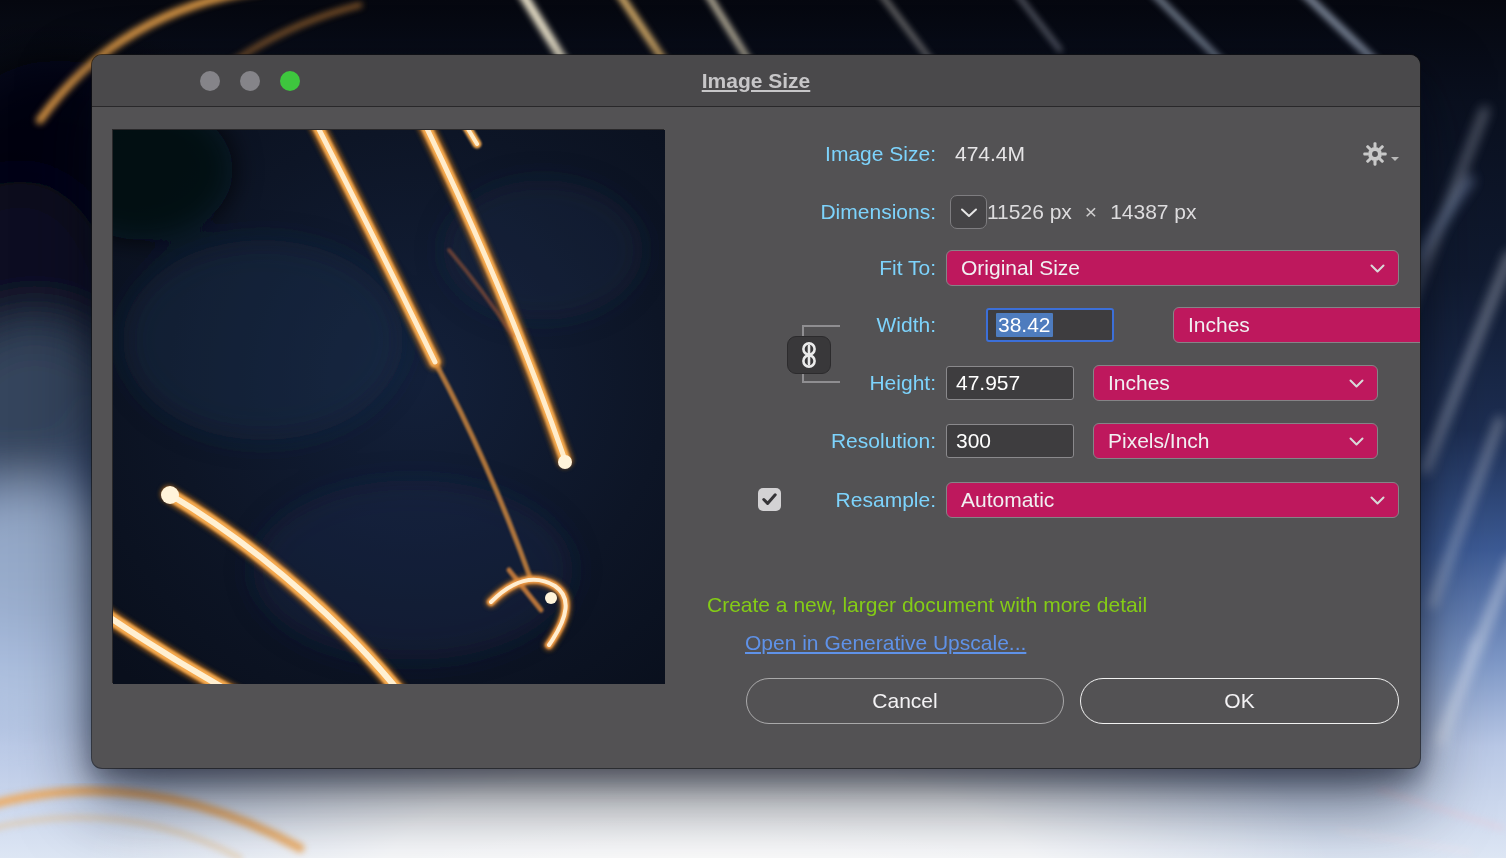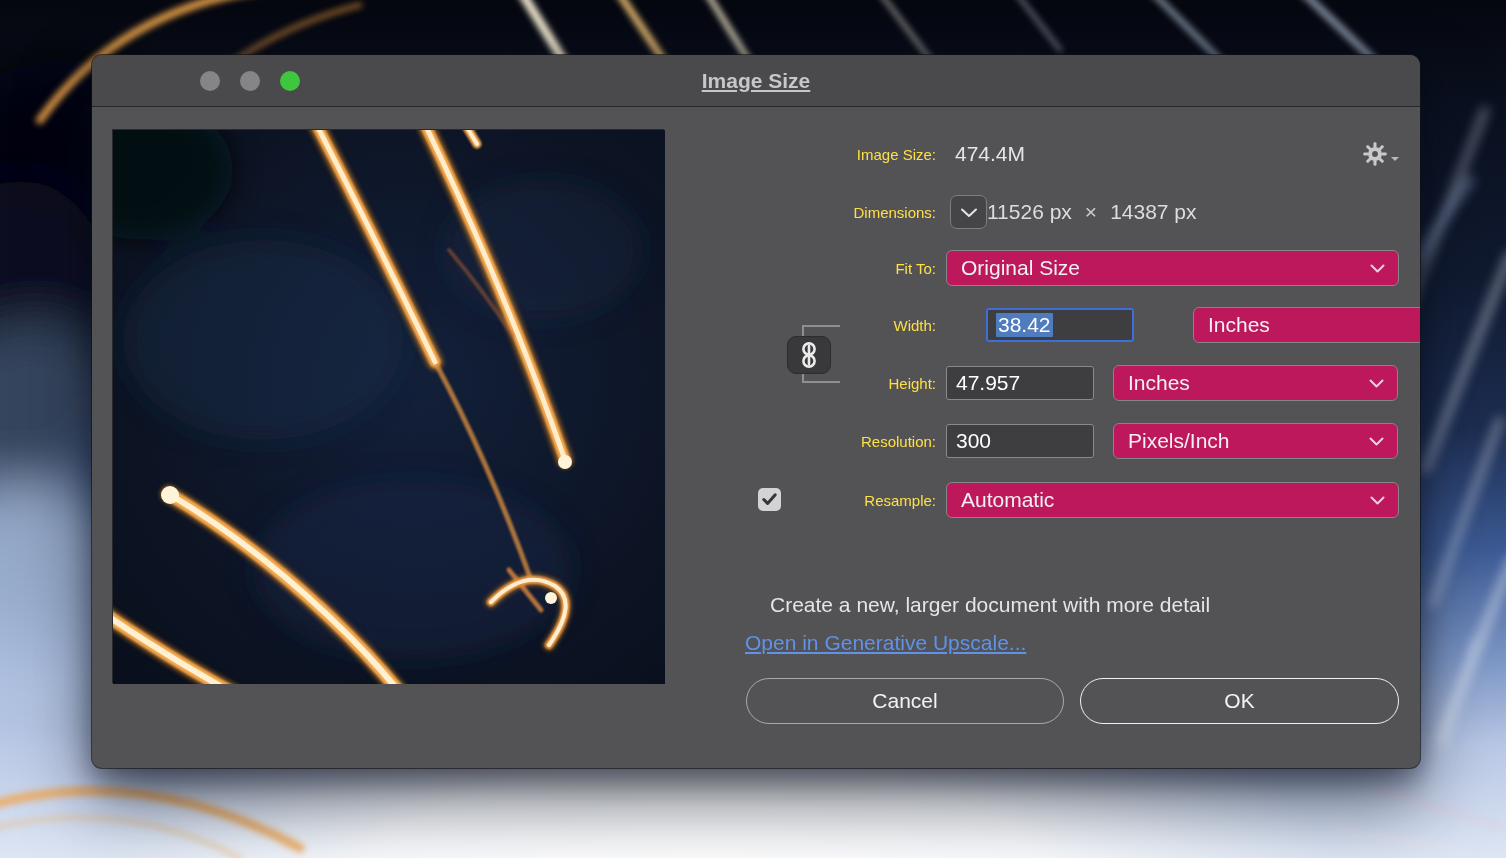--- a/index.html
+++ b/index.html
@@ -35,32 +35,32 @@
   }
 
   
   .preview{
     position:absolute;left:20px;top:74px;width:552px;height:554px;
     border:1px solid #29282a;background:#0c1322;
   }
 
   
   .row{position:absolute;left:653px;width:654px;height:36px;display:flex;align-items:center;}
-  .row-label{width:191px;flex:none;text-align:right;font-size:15px;color:#fde047;}
+  .row-label{width:191px;flex:none;text-align:right;font-size:21px;color:#7dd3fc;}
   .value-text{font-size:21px;color:#e6e5e7;}
   .select{
     flex:1;height:36px;margin-left:10px;position:relative;
     background:#be185d;border:1px solid #858487;border-radius:6px;
     display:flex;align-items:center;padding:0 34px 0 14px;
     font-size:21px;color:#f1f0f2;
   }
   .select .chev{position:absolute;right:13px;top:50%;margin-top:-4px;}
   .select-unit{flex:none;width:285px;margin-left:19px;}
   .field{
-    flex:none;width:148px;height:34px;margin-left:10px;
+    flex:none;width:128px;height:34px;margin-left:10px;
     background:#3e3d3f;border:1px solid #8a898c;border-radius:3px;
     display:flex;align-items:center;padding:0 9px;
     font-size:21px;color:#ffffff;
   }
   .field-focused{border:2px solid #3c6fd8;padding:0 8px;}
   .sel-highlight{background:#4e7cbe;padding:0 2px;border-radius:1px;}
 
   .dim-btn{
     flex:none;width:37px;height:34px;margin-left:14px;
     background:#454446;border:1.5px solid #7e7d80;border-radius:7px;
@@ -83,21 +83,21 @@
     position:absolute;left:710px;top:270px;width:38px;height:58px;
     border-left:2px solid #8f8e91;border-top:2px solid #8f8e91;border-bottom:2px solid #8f8e91;
   }
   .link-badge{
     position:absolute;left:695px;top:281px;width:44px;height:38px;
     background:#39383a;border:1px solid #2c2b2d;border-radius:9px;
     display:flex;align-items:center;justify-content:center;
   }
 
   
-  .upscale-desc{position:absolute;left:678px;top:538px;font-size:21px;color:#e5e5e5;}
+  .upscale-desc{position:absolute;left:615px;top:538px;font-size:21px;color:#84cc16;}
   .upscale-link{position:absolute;left:653px;top:576px;font-size:21px;color:#5f92e8;text-decoration:underline;cursor:pointer;}
 
   
   .btn{
     position:absolute;top:623px;height:46px;border-radius:24px;
     background:transparent;display:flex;align-items:center;justify-content:center;
     font-size:21px;color:#f3f2f4;cursor:pointer;
   }
   .btn-cancel{left:654px;width:318px;border:1px solid rgba(255,255,255,0.5);}
   .btn-ok{left:988px;width:319px;border:1.5px solid rgba(255,255,255,0.92);}

